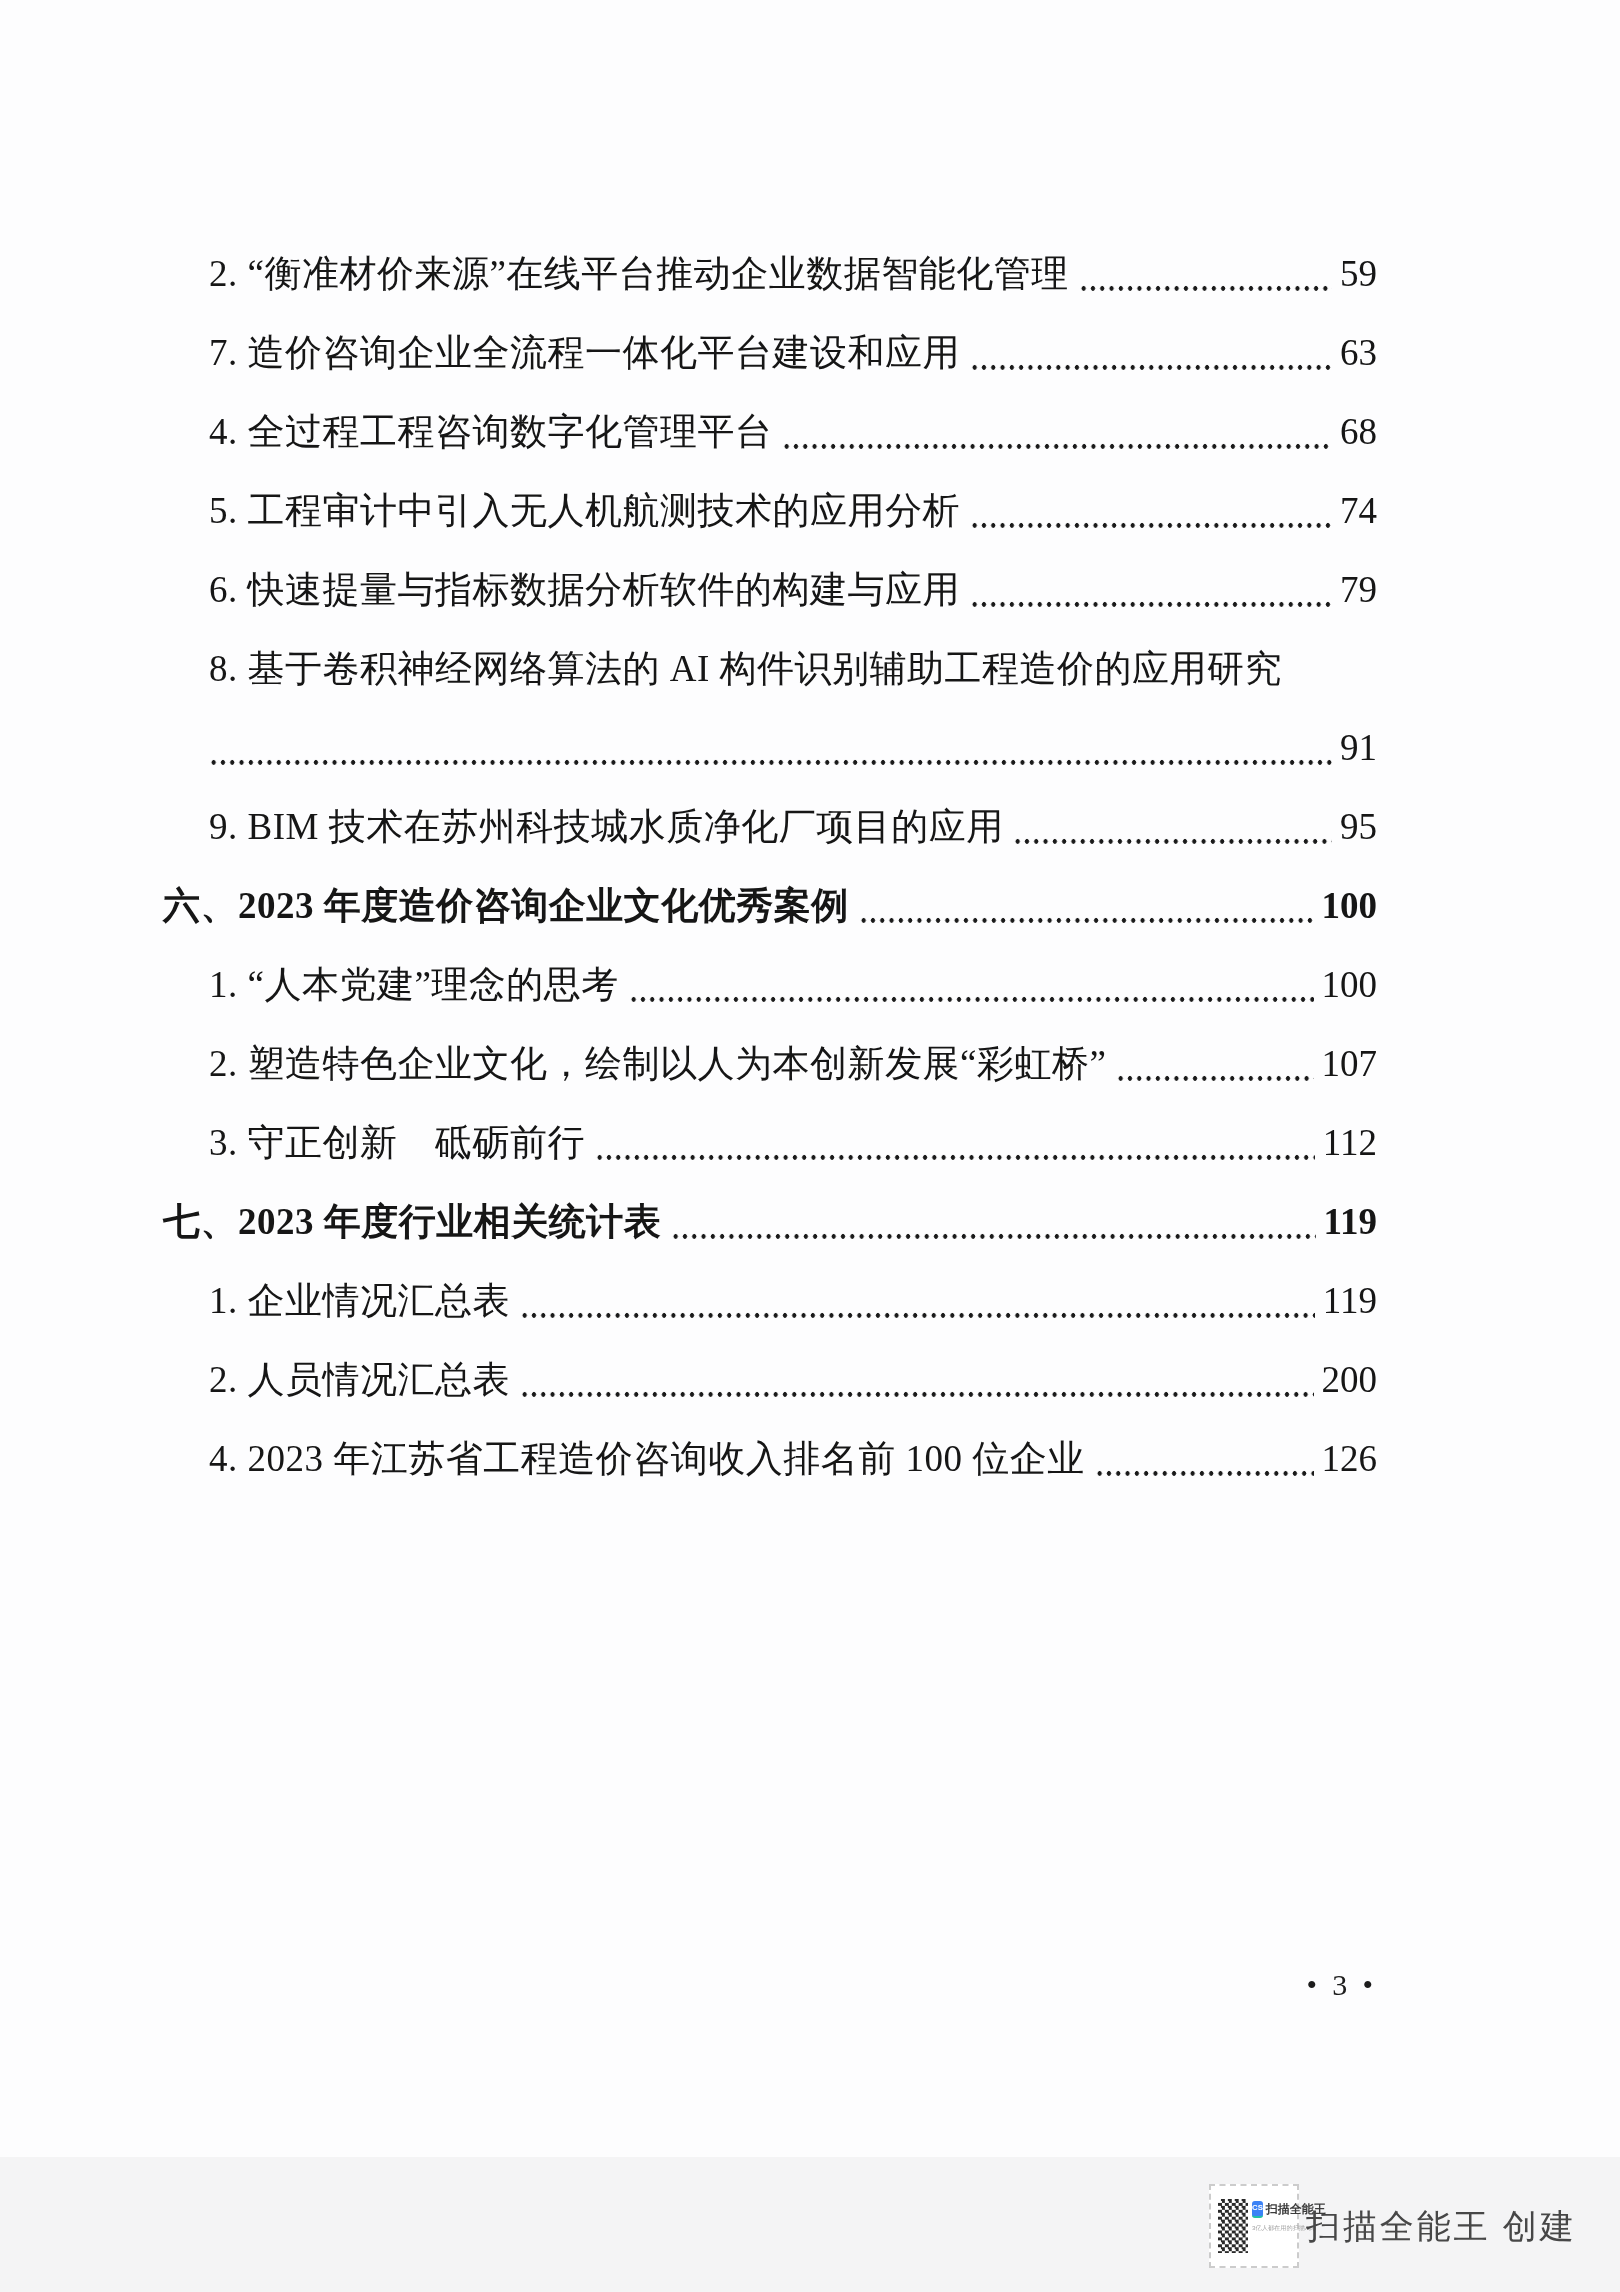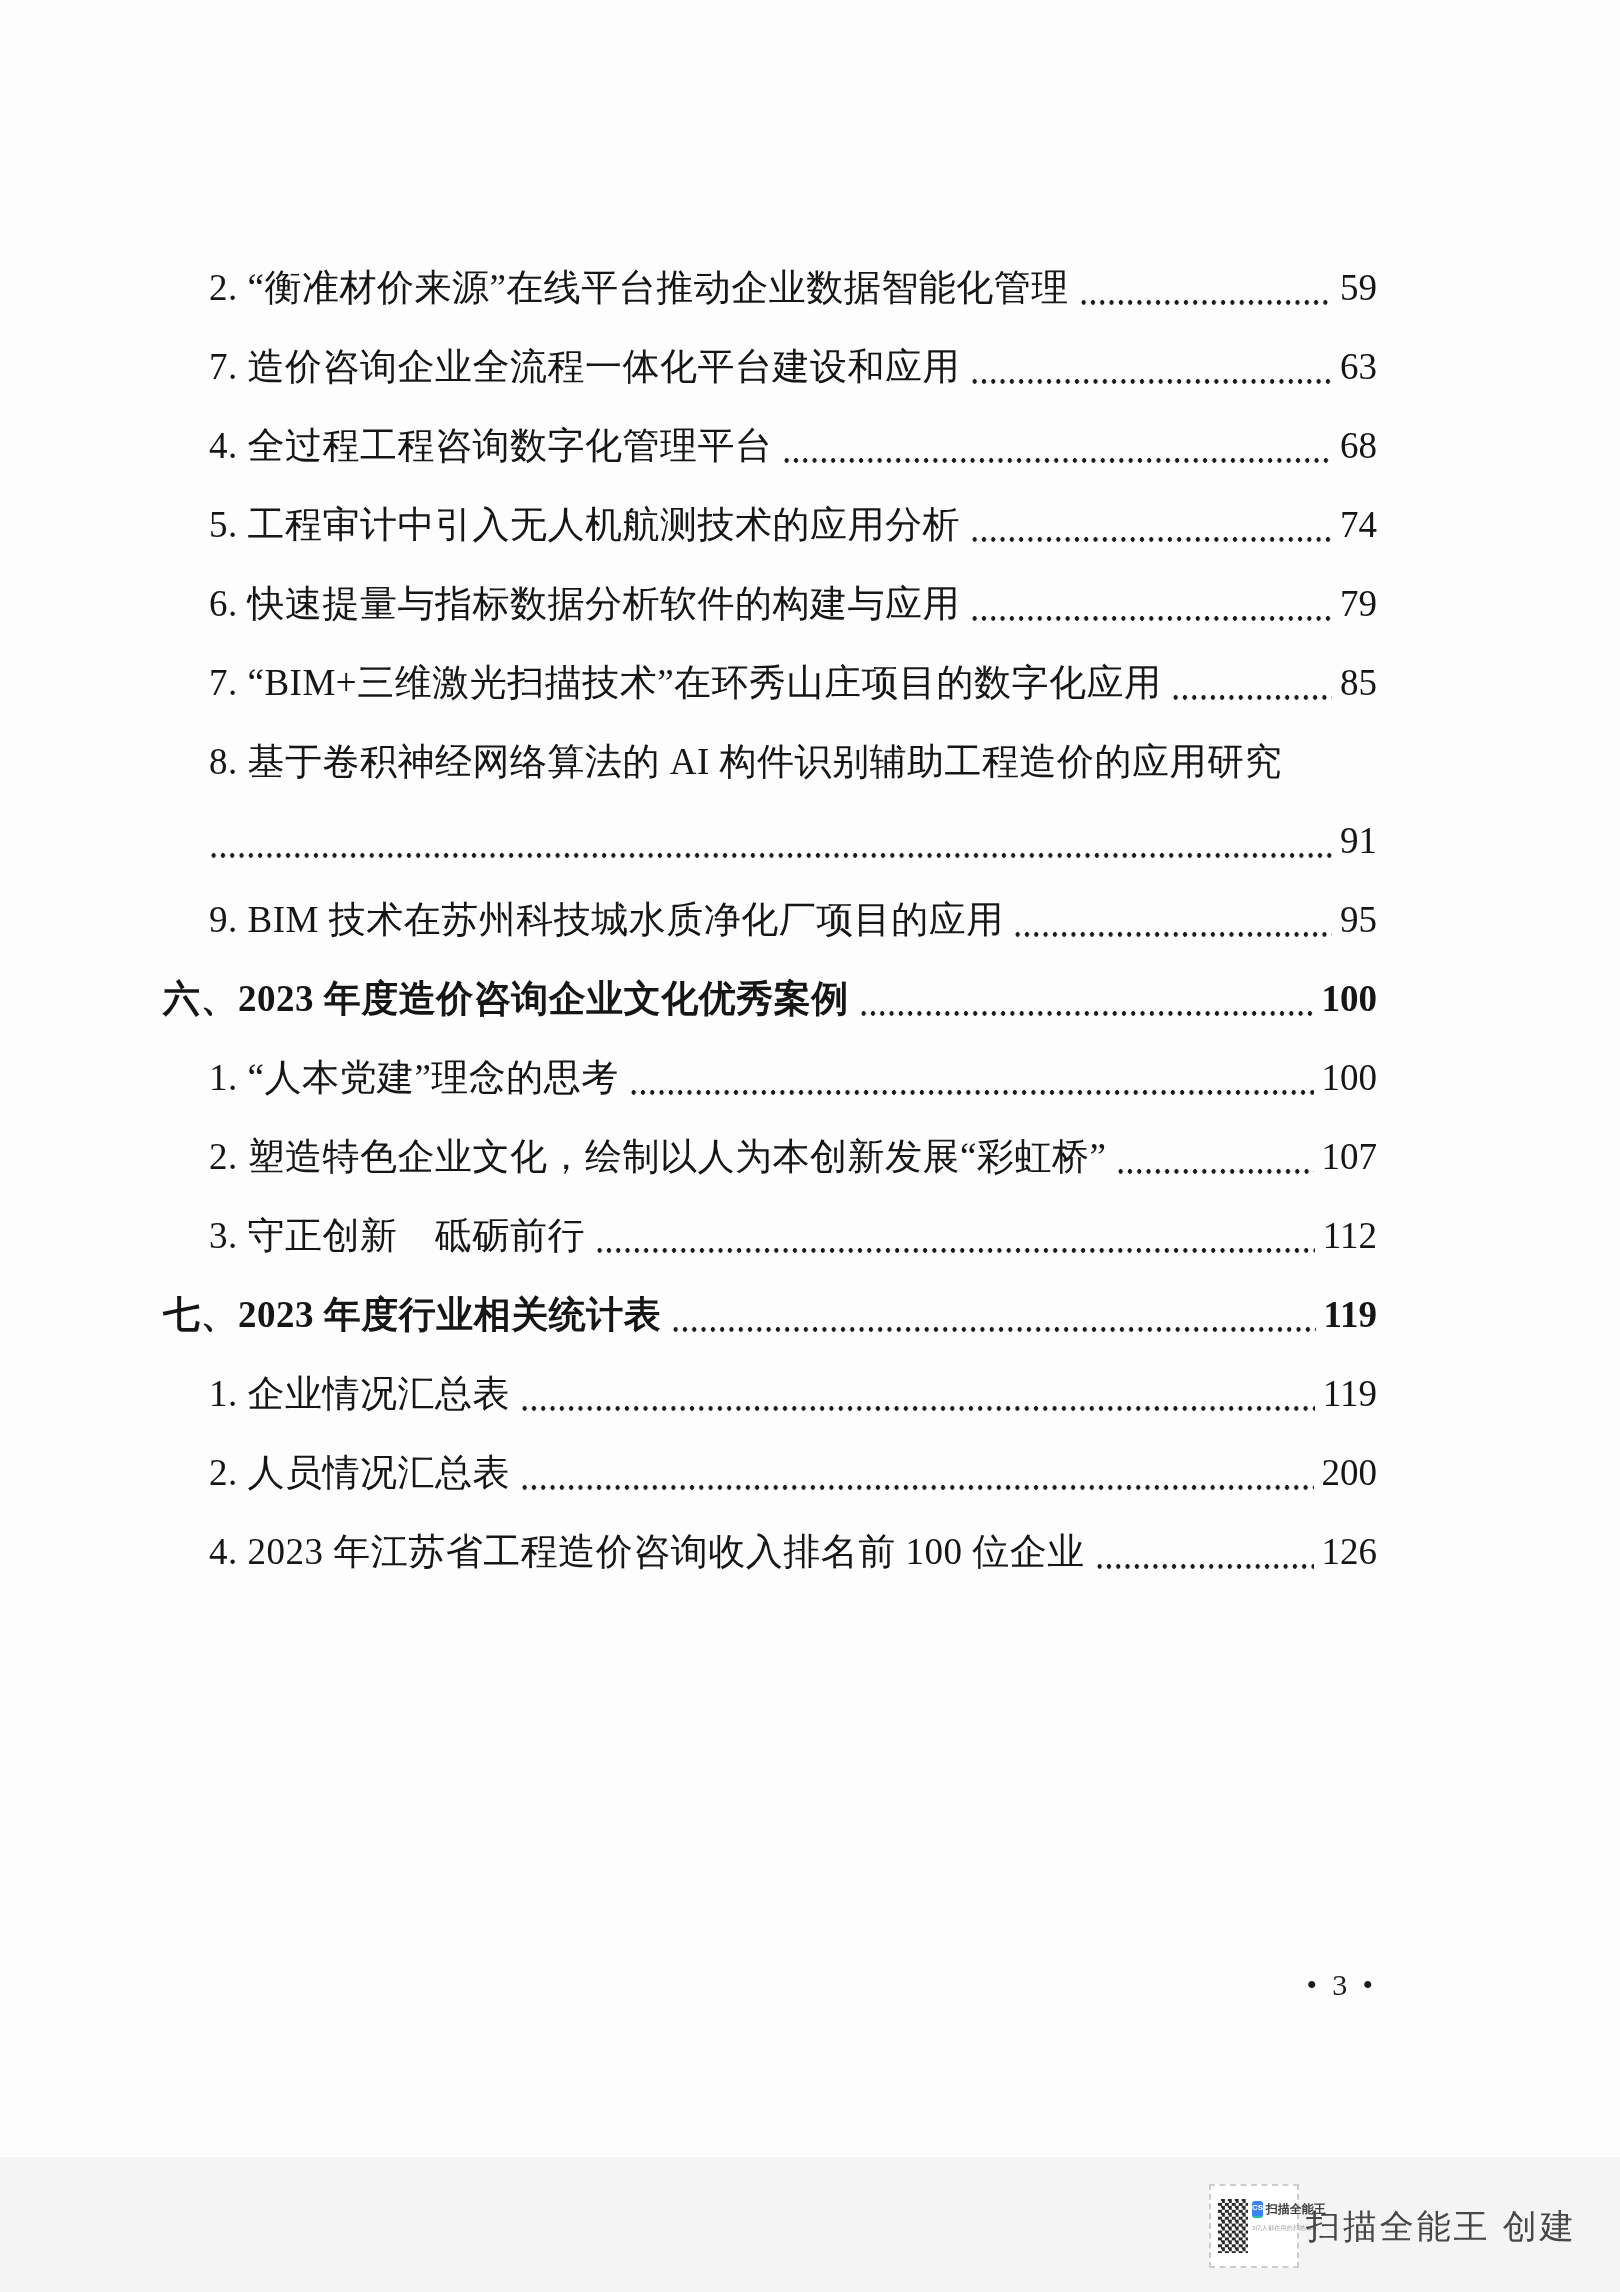--- a/index.html
+++ b/index.html
@@ -11,21 +11,21 @@
     height: 2293px;
     background: #fdfdfe;
     overflow: hidden;
     position: relative;
     font-family: "Liberation Serif", "DejaVu Serif", serif;
     color: #161616;
   }
   
   .toc {
     position: absolute;
-    top: 245px;
+    top: 231px;
     left: 0;
     width: 1620px;
   }
   .toc-row {
     height: 79px;
     box-sizing: border-box;
     display: flex;
     align-items: flex-end;
     padding-bottom: 15.7px;
     padding-right: 243px;
@@ -168,25 +168,20 @@
       <span class="toc-label">5. 工程审计中引入无人机航测技术的应用分析</span>
       <span class="leader"></span>
       <span class="toc-page">74</span>
     </div>
     <div class="toc-row item">
       <span class="toc-label">6. 快速提量与指标数据分析软件的构建与应用</span>
       <span class="leader"></span>
       <span class="toc-page">79</span>
     </div>
     <div class="toc-row item">
-      <span class="toc-label">7. “BIM+三维激光扫描技术”在环秀山庄项目的数字化应用</span>
-      <span class="leader"></span>
-      <span class="toc-page">85</span>
-    </div>
-    <div class="toc-row item">
       <span class="toc-label">8. 基于卷积神经网络算法的 AI 构件识别辅助工程造价的应用研究</span>
     </div>
     <div class="toc-row item continuation">
       <span class="leader"></span>
       <span class="toc-page">91</span>
     </div>
     <div class="toc-row item">
       <span class="toc-label">9. BIM 技术在苏州科技城水质净化厂项目的应用</span>
       <span class="leader"></span>
       <span class="toc-page">95</span>

